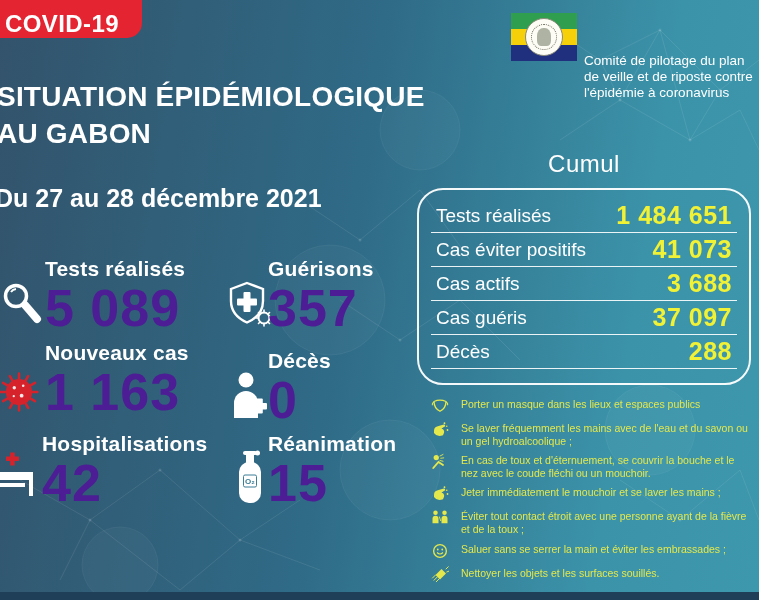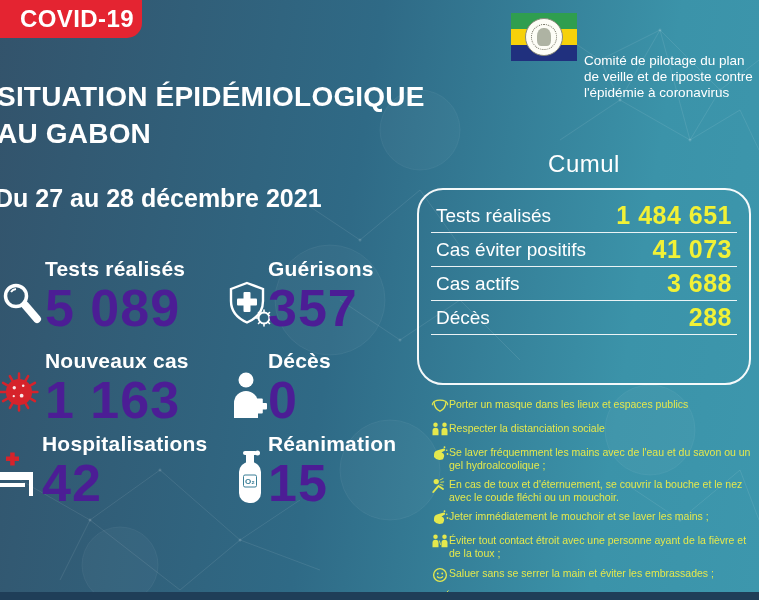--- a/index.html
+++ b/index.html
@@ -6,21 +6,21 @@
   body{
     width:759px;height:600px;position:relative;overflow:hidden;
     font-family:"Liberation Sans", sans-serif;
     background:linear-gradient(99deg,#33536b 0%,#2f6a86 45%,#3b93a9 80%,#3d97ad 100%);
   }
   .abs{position:absolute;}
   .mesh{pointer-events:none;left:0;top:0;}
   .banner{
     left:0;top:0;width:142px;height:38px;background:#e42431;
     border-radius:0 0 15px 0;color:#fff;font-weight:bold;font-size:24px;
-    display:flex;align-items:center;padding-left:20px;box-sizing:border-box;letter-spacing:.4px;
+    display:flex;align-items:flex-end;padding-left:5px;box-sizing:border-box;letter-spacing:.4px;
   }
   .flag{left:511px;top:13px;width:66px;height:48px;}
   .flag .stripe{width:100%;height:16px;}
   .s-green{background:#2f9e4f;}
   .s-yellow{background:#f6d10a;}
   .s-blue{background:#20307e;}
   .seal{position:absolute;left:14px;top:5px;width:38px;height:38px;border-radius:50%;
     background:#fdfdf6;border:1px solid #8a8a7a;box-sizing:border-box;}
   .seal-inner{position:absolute;left:5px;top:5px;width:26px;height:26px;border-radius:50%;
     border:1px dotted #6a6a5a;box-sizing:border-box;}
@@ -35,21 +35,21 @@
   .cumul-title{left:417px;top:150px;width:334px;text-align:center;color:#fff;font-weight:normal;font-size:24px;letter-spacing:.5px;}
   .cumul-table{
     left:417px;top:188px;width:334px;height:197px;box-sizing:border-box;
     border:2px solid rgba(255,255,255,.95);border-radius:26px;padding:9px 12px 0 12px;
   }
   .crow{display:flex;justify-content:space-between;align-items:center;height:33px;
     border-bottom:1.5px solid rgba(255,255,255,.9);padding:0 5px;}
   .crow .cl{color:#fff;font-size:19px;}
   .crow .cv{color:#f1f136;font-size:25px;font-weight:bold;letter-spacing:.5px;}
   .guides{left:431px;top:398px;width:322px;}
-  .guide{display:flex;margin-bottom:7px;align-items:flex-start;
+  .guide{display:flex;gap:12px;margin-bottom:7px;align-items:flex-start;
     color:#e4e84d;font-size:10.5px;line-height:1.2;}
   .guide .gicon{flex:0 0 18px;width:18px;height:18px;margin-top:-1px;}
   .bottom-bar{left:0;bottom:0;width:759px;height:8px;background:#1f3e58;}
 </style>
 </head>
 <body>
 
 <svg class="abs mesh" width="759" height="600">
   <g stroke="#ffffff" stroke-opacity="0.09" fill="none" stroke-width="1">
     <polyline points="540,20 600,60 660,30 720,90 759,60"></polyline>
@@ -182,21 +182,21 @@
 </svg>
 
 <div class="abs stat" style="left:45px;top:257px">
   <div class="stat-label">Tests réalisés</div>
   <div class="stat-value">5 089</div>
 </div>
 <div class="abs stat" style="left:268px;top:257px">
   <div class="stat-label">Guérisons</div>
   <div class="stat-value">357</div>
 </div>
-<div class="abs stat" style="left:45px;top:349px">
+<div class="abs stat" style="left:45px;top:341px">
   <div class="stat-label">Nouveaux cas</div>
   <div class="stat-value">1 163</div>
 </div>
 <div class="abs stat" style="left:268px;top:349px">
   <div class="stat-label">Décès</div>
   <div class="stat-value">0</div>
 </div>
 <div class="abs stat" style="left:42px;top:432px">
   <div class="stat-label">Hospitalisations</div>
   <div class="stat-value">42</div>
@@ -214,45 +214,40 @@
   </div>
   <div class="crow">
     <span class="cl">Cas éviter positifs</span>
     <span class="cv">41 073</span>
   </div>
   <div class="crow">
     <span class="cl">Cas actifs</span>
     <span class="cv">3 688</span>
   </div>
   <div class="crow">
+    <span class="cl">Cas guéris</span>
+    <span class="cv">37 097</span>
+  </div>
+  <div class="crow">
     <span class="cl">Décès</span>
     <span class="cv">288</span>
   </div>
 </div>
 
 <div class="abs guides">
 
   <div class="guide">
     <svg class="gicon" viewBox="0 0 24 24">
       <path d="M4 6 Q12 2.5 20 6 Q20 15 12 19 Q4 15 4 6 Z" fill="none" stroke="#e4e84d" stroke-width="1.8"></path>
       <path d="M4 7 Q1 8 2 11" fill="none" stroke="#e4e84d" stroke-width="1.4"></path>
       <path d="M20 7 Q23 8 22 11" fill="none" stroke="#e4e84d" stroke-width="1.4"></path>
     </svg>
     <span>Porter un masque dans les lieux et espaces publics</span>
   </div>
 
-  <div class="guide">
-    <svg class="gicon" viewBox="0 0 24 24">
-      <circle cx="6" cy="5" r="3" fill="#e4e84d"></circle>
-      <path d="M2 19 v-6 a4 4 0 0 1 8 0 v6 Z" fill="#e4e84d"></path>
-      <circle cx="18" cy="5" r="3" fill="#e4e84d"></circle>
-      <path d="M14 19 v-6 a4 4 0 0 1 8 0 v6 Z" fill="#e4e84d"></path>
-    </svg>
-    <span>Respecter la distanciation sociale</span>
-  </div>
 
   <div class="guide">
     <svg class="gicon" viewBox="0 0 24 24">
       <path d="M4 16 Q3 8 9 7 L16 5 Q19 4 19 7 L14 10 Q20 12 16 19 Q8 22 4 16 Z" fill="#e4e84d"></path>
       <circle cx="18" cy="3" r="1.2" fill="#e4e84d"></circle>
         <circle cx="21" cy="7" r="1" fill="#e4e84d"></circle>
       <circle cx="22" cy="12" r="1.2" fill="#e4e84d"></circle>
     </svg>
     <span>Se laver fréquemment les mains avec de l'eau et du savon ou un gel hydroalcoolique ;</span>
   </div>

